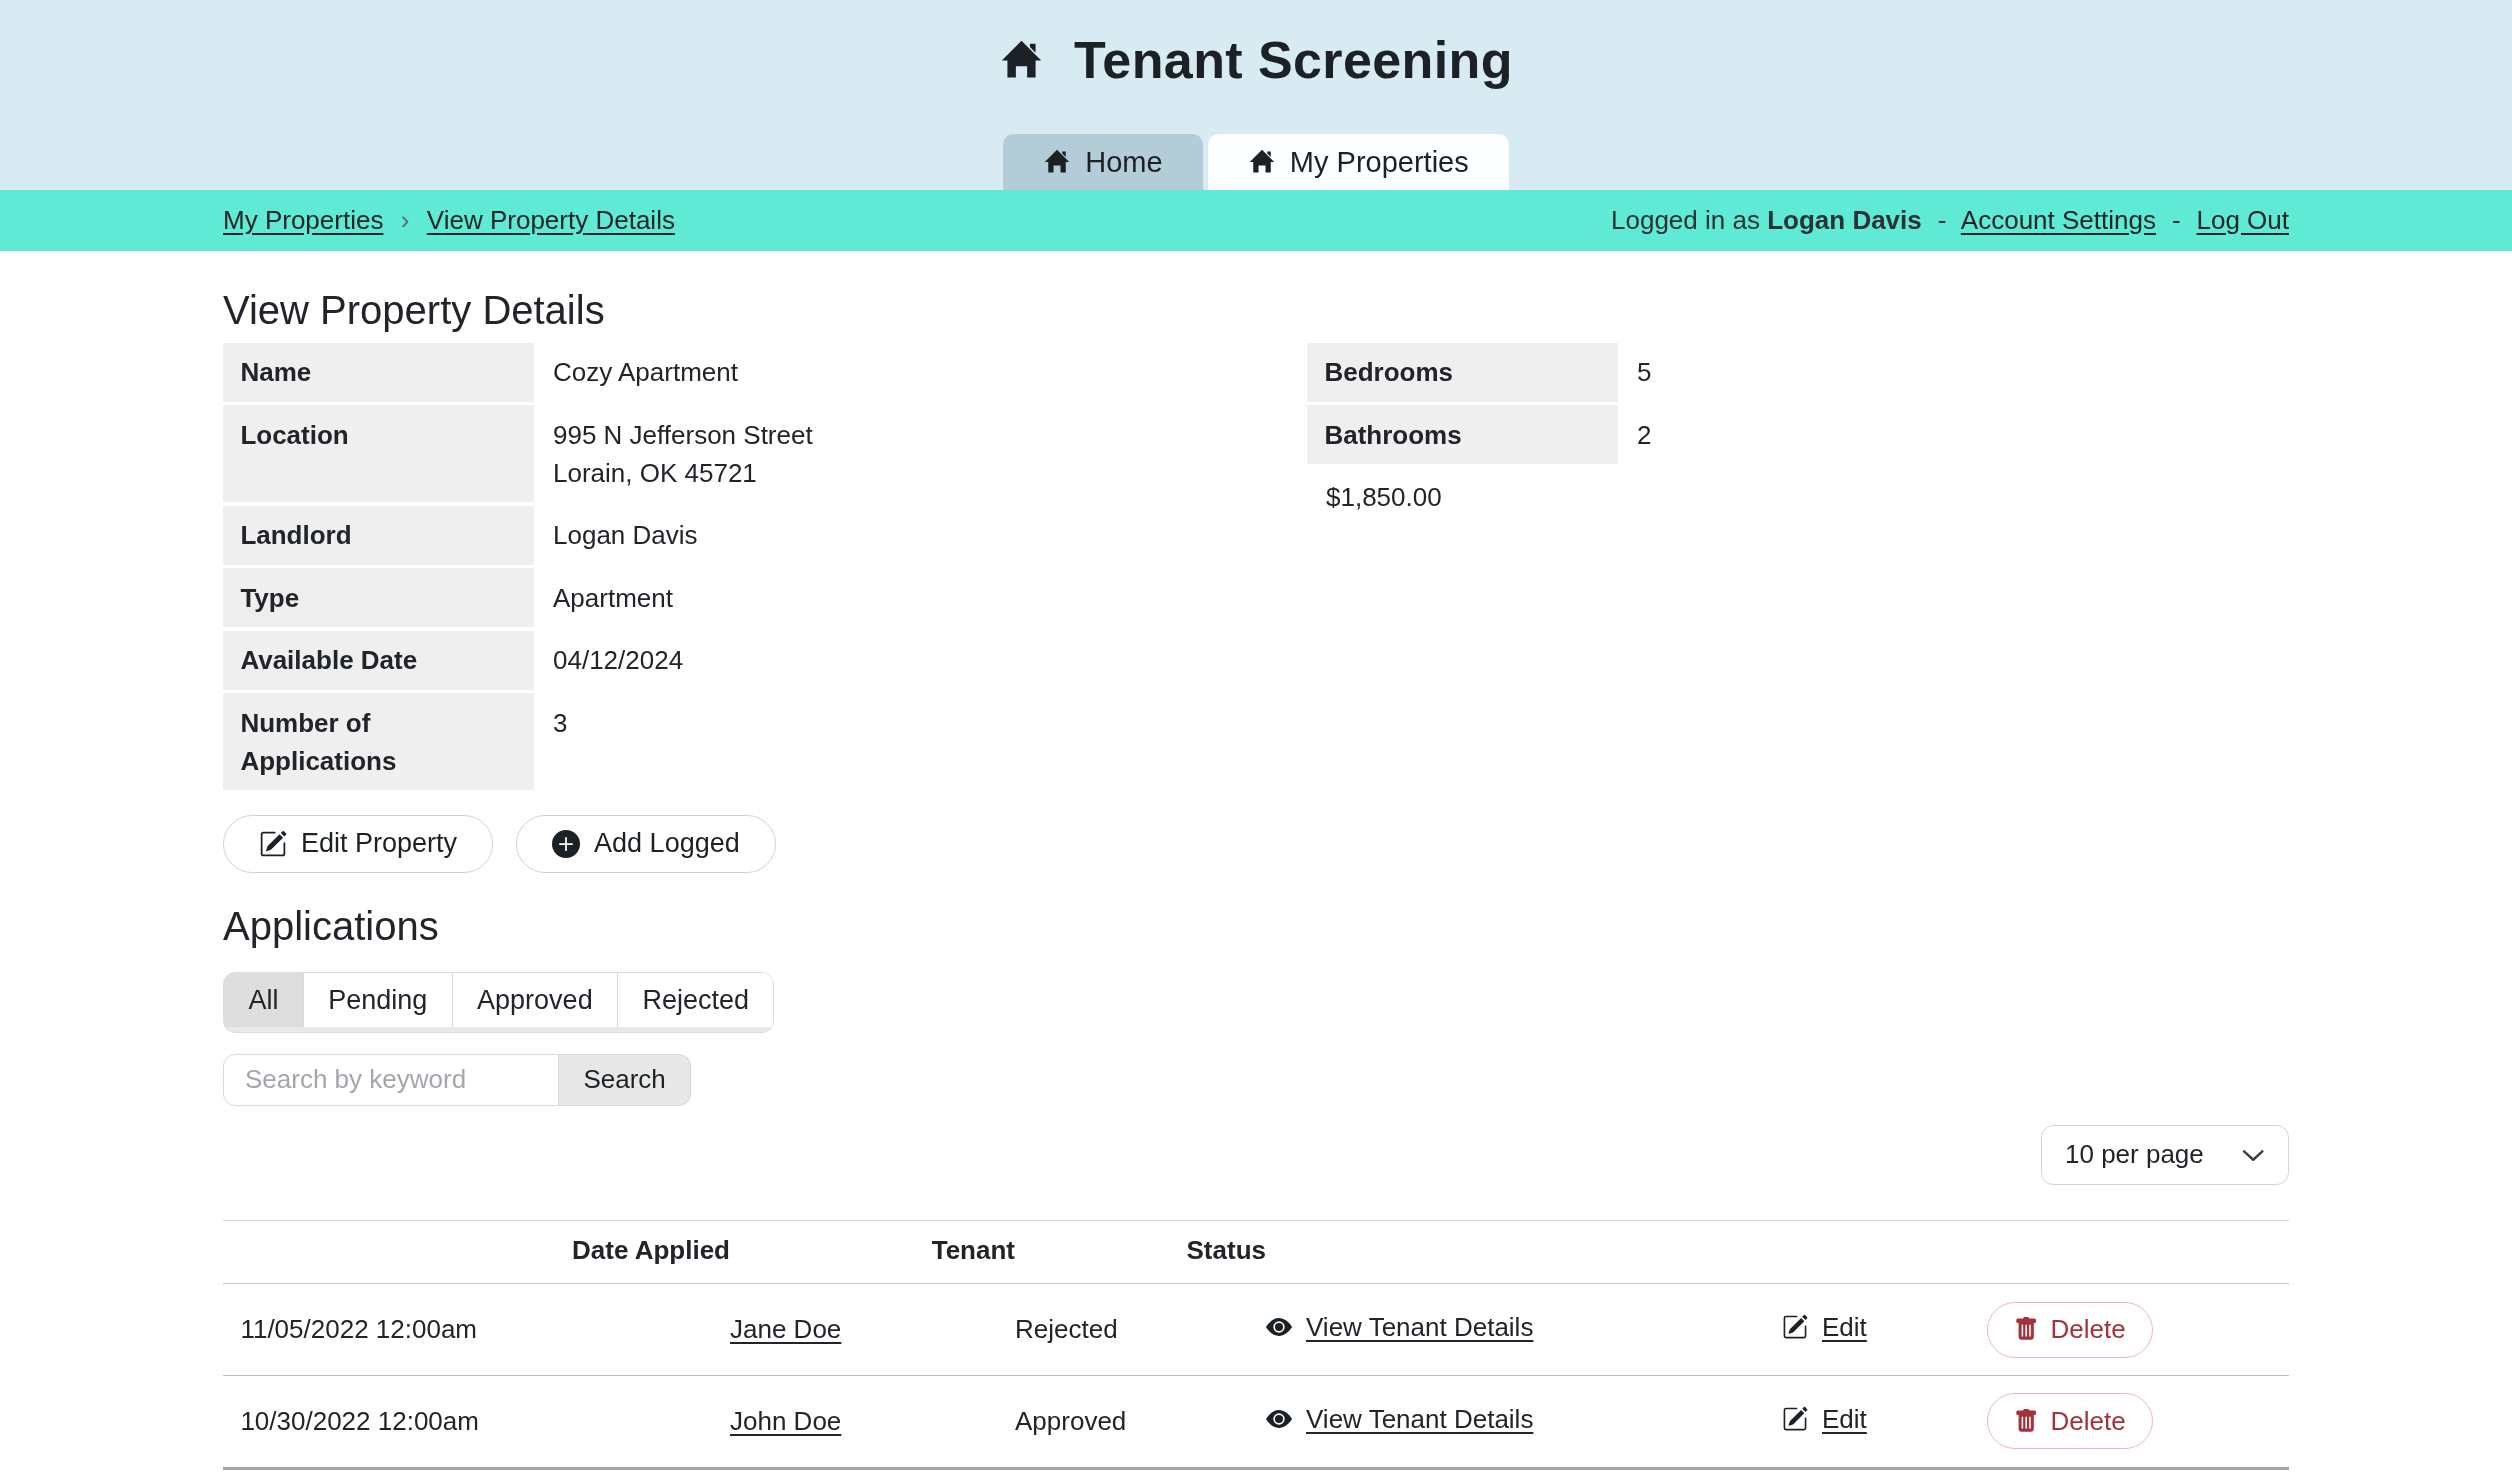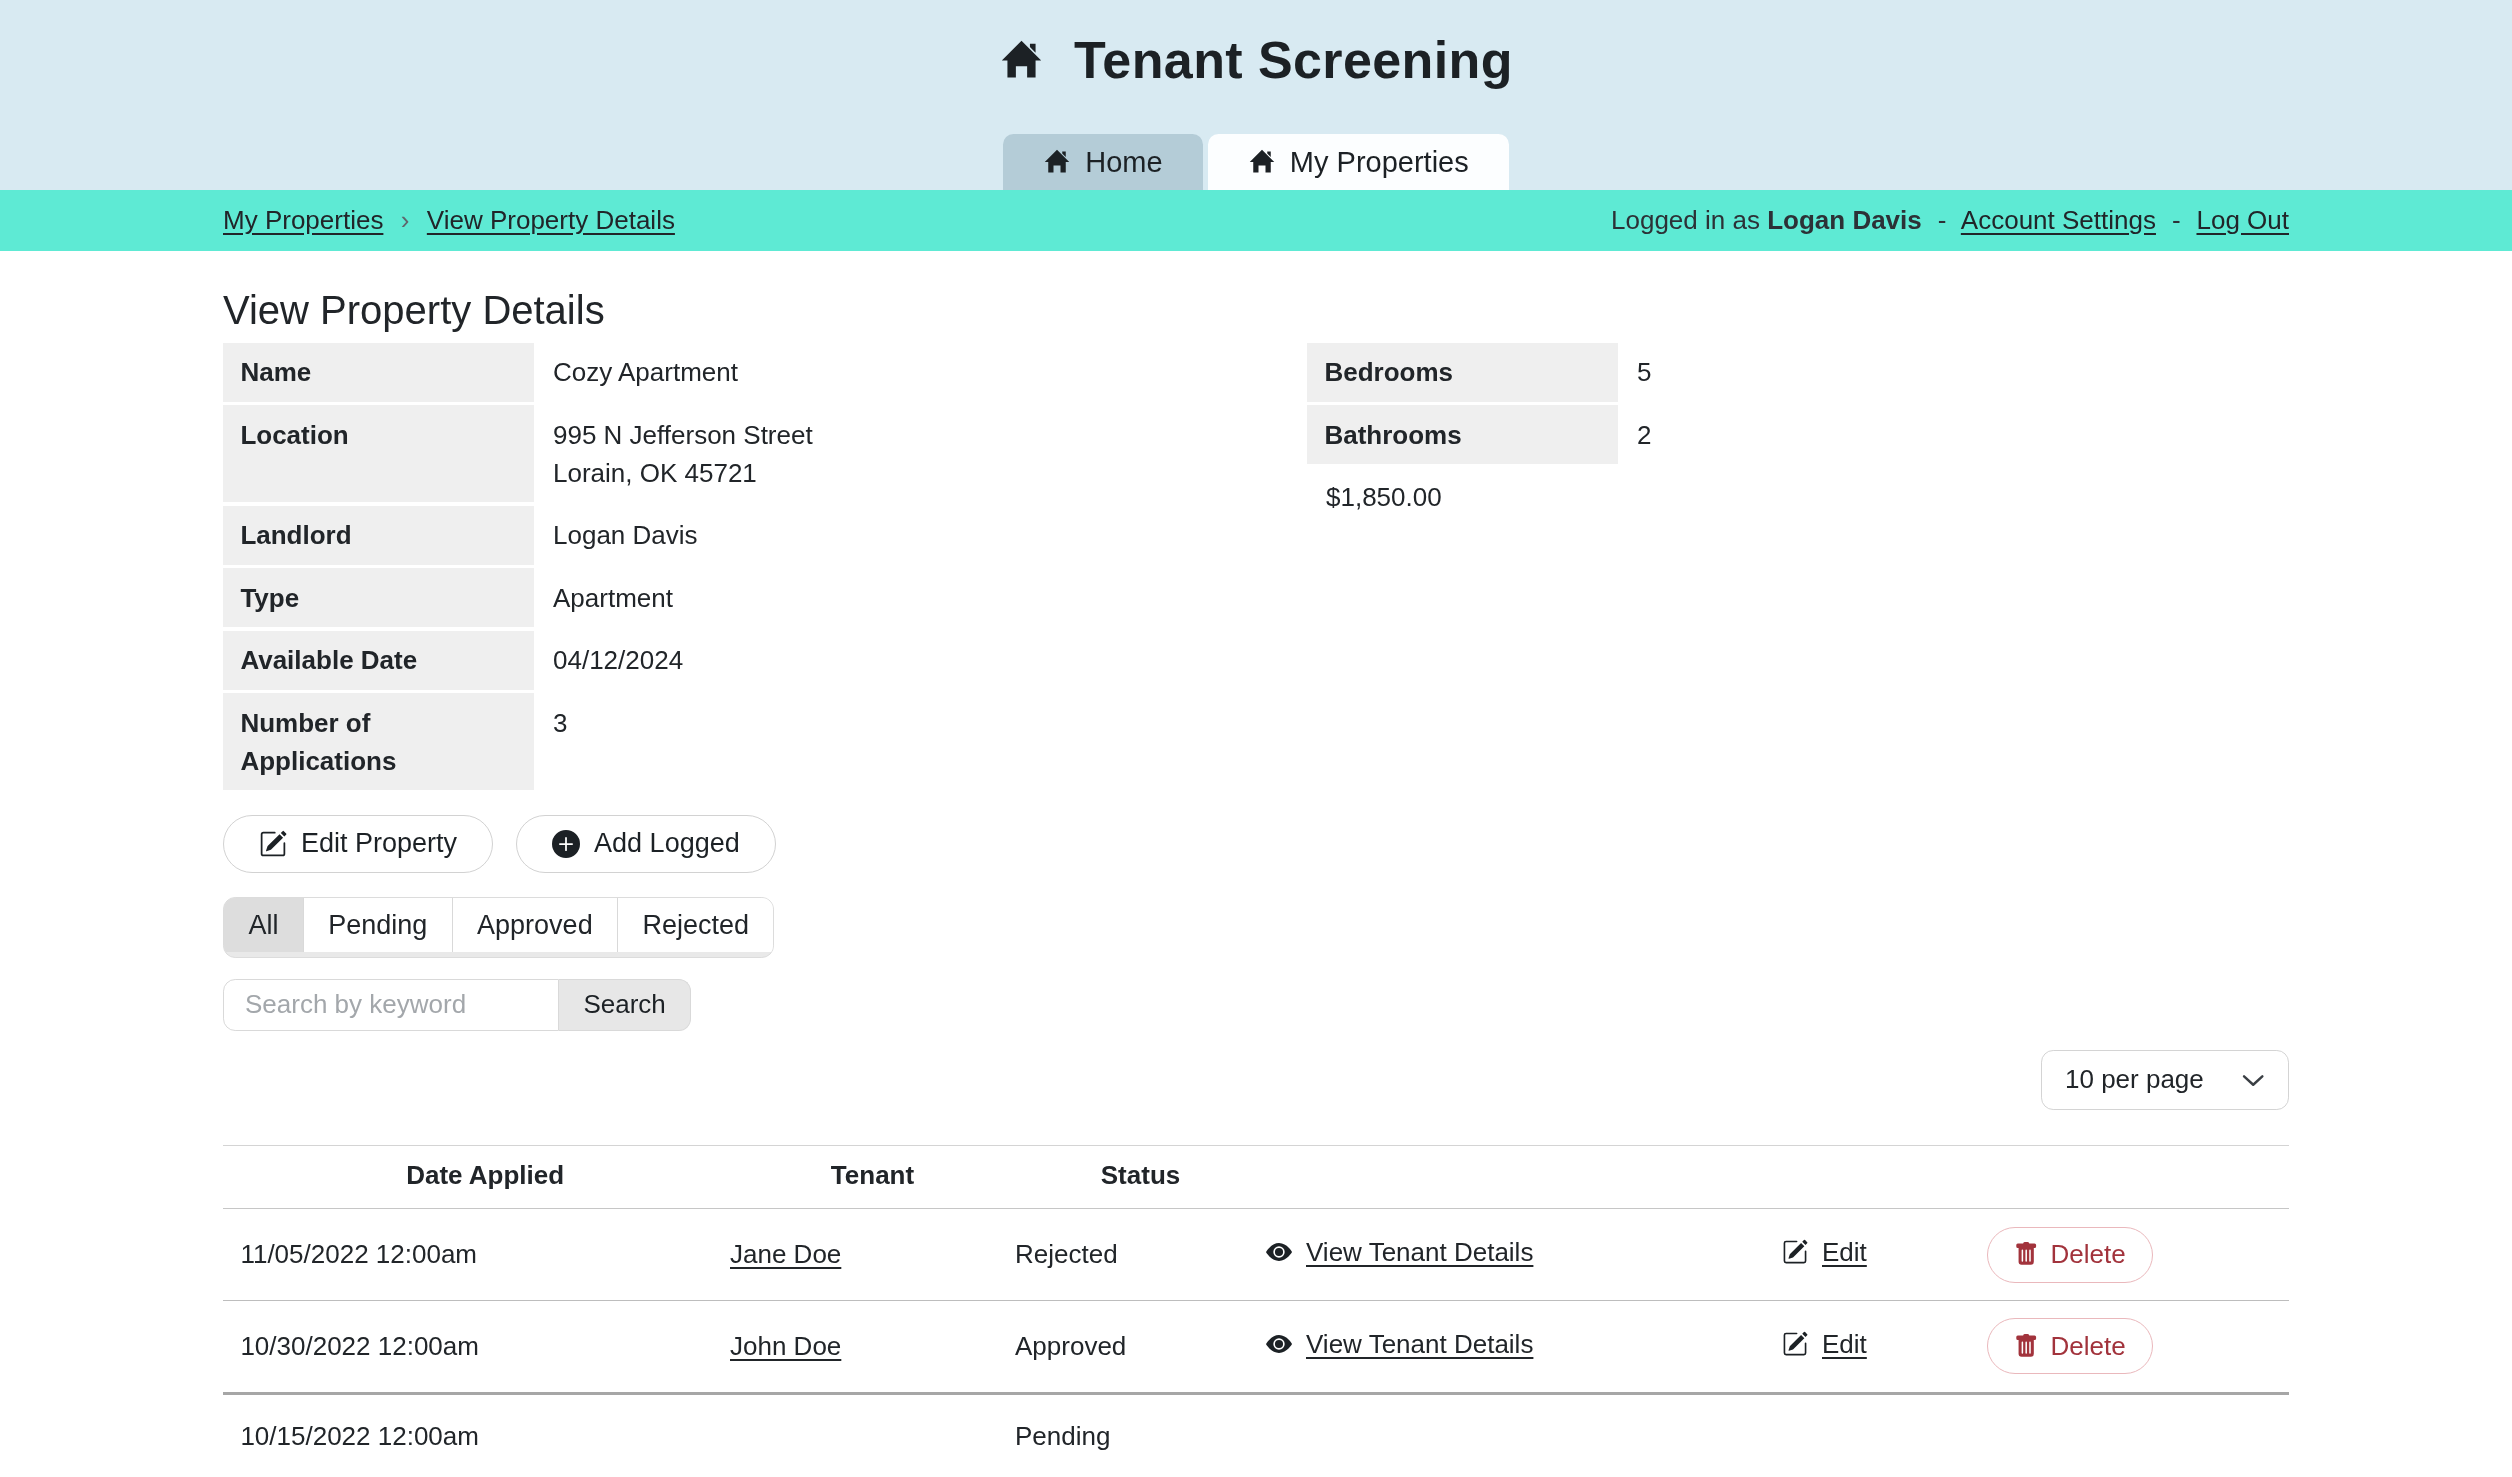--- a/index.html
+++ b/index.html
@@ -168,21 +168,21 @@
     padding: 0 23px;
     font-size: 26px;
     cursor: pointer;
     background: #fff;
   }
   .perpage svg { width: 24.4px; height: 24.4px; }
 
   
   table { width: 100%; border-collapse: collapse; margin-top: 35px; font-size: 26px; }
   thead th {
-    text-align: center;
+    text-align: right;
     font-weight: 700;
     padding: 14px 0 17.4px;
     border-top: 0.9px solid #d4d4d4;
     border-bottom: 1.7px solid #c6c6c6;
   }
   th:first-child, td:first-child { padding-left: 17.4px; }
   td { padding: 26px 0; vertical-align: middle; }
   tr.r1 td { border-bottom: 1.7px solid #bdbdbd; }
   tr.r2 td { border-bottom: 3.5px solid #a6a6a6; }
   .col-date   { width: 507px; }
@@ -310,20 +310,21 @@
       <span>Edit Property</span>
     </button>
     <button class="pill">
       <svg viewBox="0 0 16 16" fill="#1c2125">
           <path d="M16 8A8 8 0 1 1 0 8a8 8 0 0 1 16 0zM8.5 4.5a.5.5 0 0 0-1 0v3h-3a.5.5 0 0 0 0 1h3v3a.5.5 0 0 0 1 0v-3h3a.5.5 0 0 0 0-1h-3v-3z"></path>
         </svg>
       <span>Add Logged</span>
     </button>
   </div>
 
+  <h2 class="h2-apps">Applications</h2>
 
   <div class="seg-group">
     <div class="seg active">All</div>
     <div class="seg">Pending</div>
     <div class="seg">Approved</div>
     <div class="seg">Rejected</div>
   </div>
 
   <div class="search-row">
     <div class="search-group">

